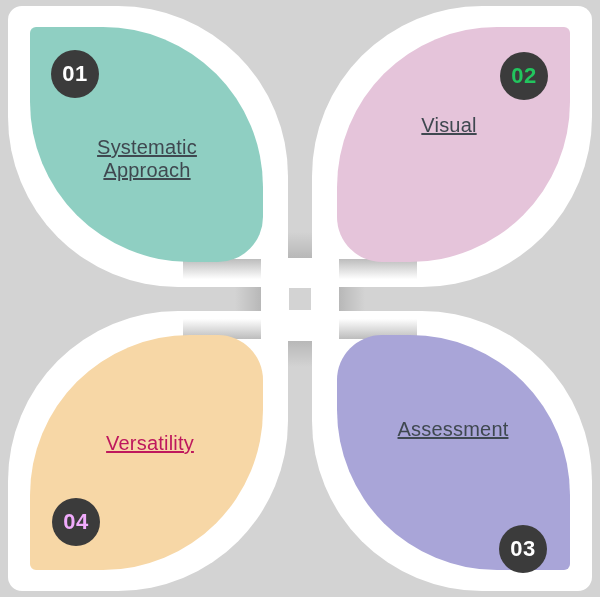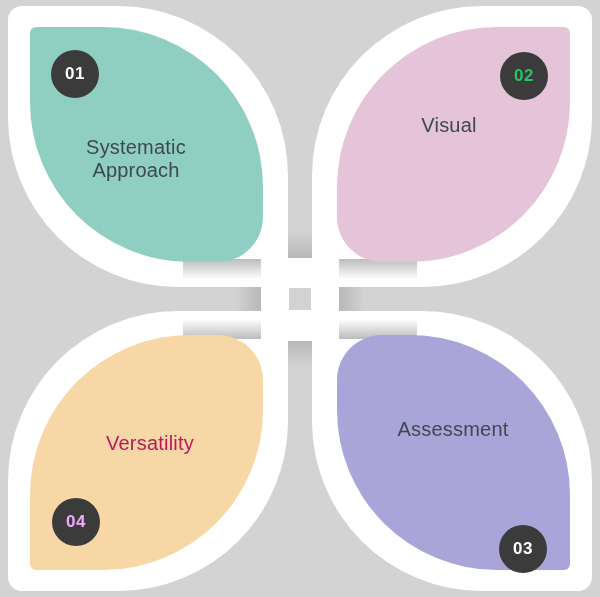--- a/index.html
+++ b/index.html
@@ -42,33 +42,33 @@
   
   .petal{position:absolute;width:233px;height:235px;}
   .petal-tl{left:30px;top:27px;border-radius:6px 160px 45px 160px;}
   .petal-tr{left:337px;top:27px;border-radius:160px 6px 160px 45px;}
   .petal-bl{left:30px;top:335px;border-radius:160px 45px 160px 6px;}
   .petal-br{left:337px;top:335px;border-radius:45px 160px 6px 160px;}
   
   .badge{
     position:absolute;width:48px;height:48px;border-radius:50%;
     display:flex;align-items:center;justify-content:center;
-    font-size:17px;font-weight:700;letter-spacing:.5px;
+    font-size:22px;font-weight:700;letter-spacing:.5px;
   }
   .badge-01{left:51px;top:50px;}
   .badge-02{left:500px;top:52px;}
   .badge-03{left:499px;top:525px;}
   .badge-04{left:52px;top:498px;}
   
   .label{
     position:absolute;width:240px;text-align:center;
     font-size:20px;line-height:23px;font-weight:500;letter-spacing:.2px;
   }
-  .label span{display:block;}
-  .label-tl{left:16px;top:136px;}
+  .label span{display:block;text-decoration:underline;}
+  .label-tl{left:27px;top:136px;}
   .label-tr{left:329px;top:114px;}
   .label-bl{left:30px;top:432px;}
   .label-br{left:333px;top:418px;}
 </style>
 </head>
 <body>
 
 <div id="canvas">
 
   <div class="shade shade-gt"></div>

